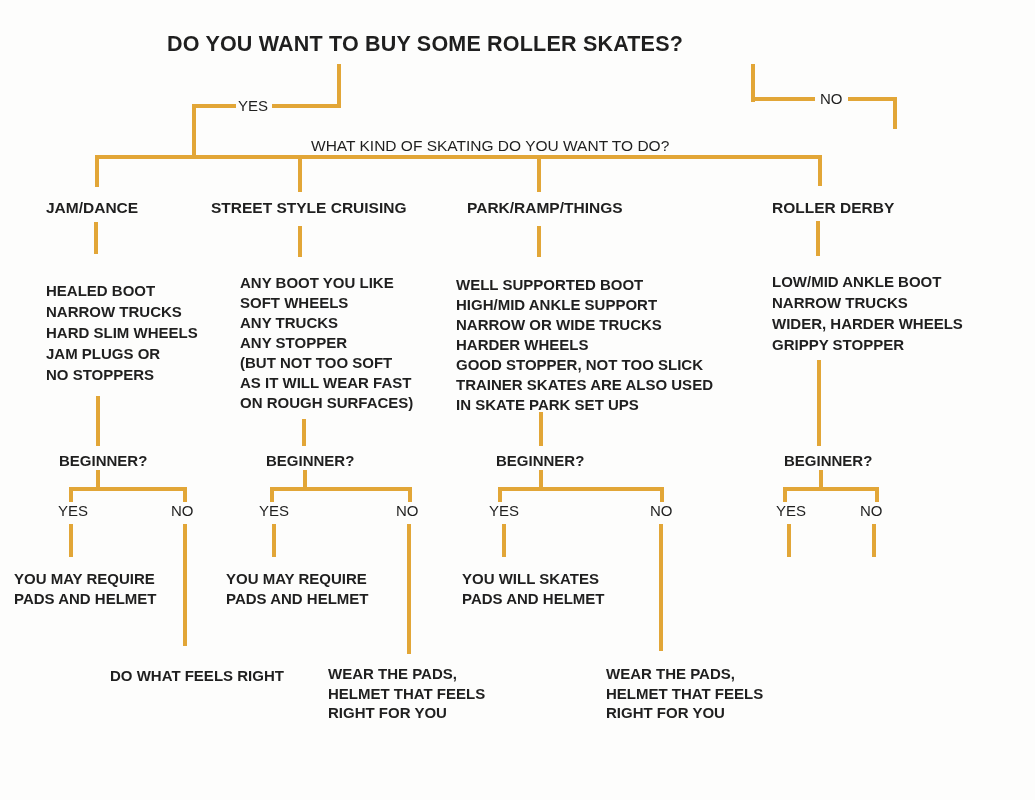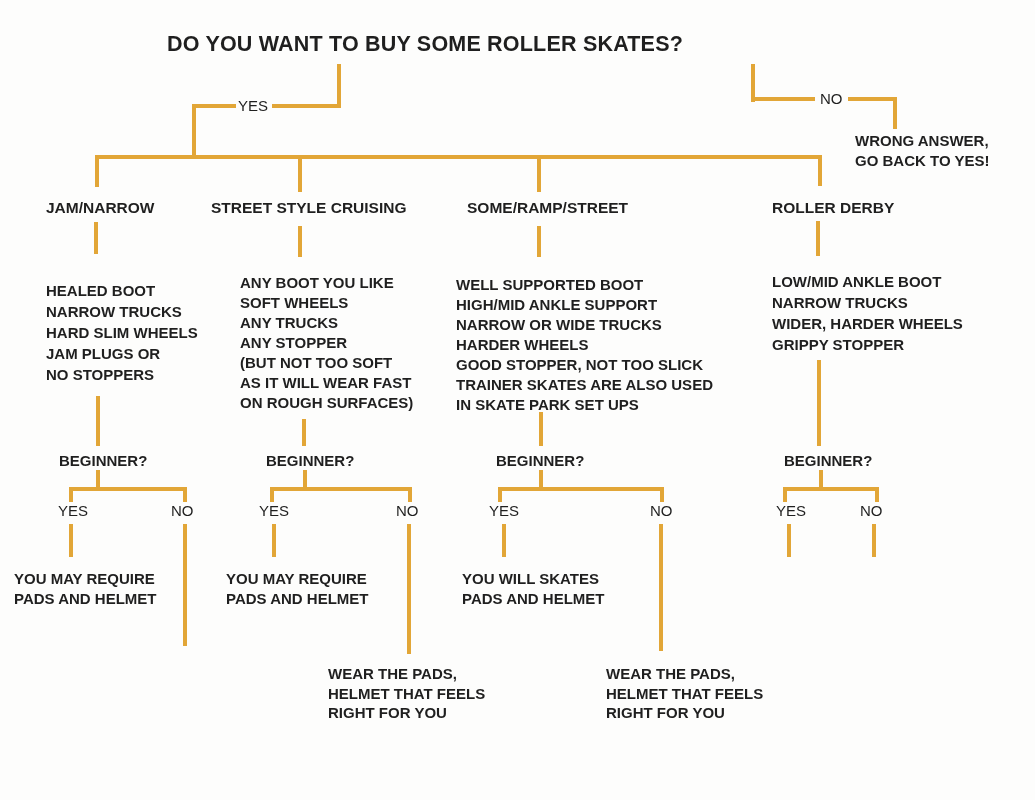--- a/index.html
+++ b/index.html
@@ -32,33 +32,32 @@
   <div class="gl" style="left: 192px; top: 104px; width: 44px; height: 4px; background: rgb(226, 166, 55);"></div>
   <div class="gl" style="left: 272px; top: 104px; width: 69px; height: 4px; background: rgb(226, 166, 55);"></div>
   <div class="gl" style="left: 192px; top: 104px; width: 4px; height: 55px; background: rgb(226, 166, 55);"></div>
   <div class="gl" style="left: 751px; top: 64px; width: 4px; height: 38px; background: rgb(226, 166, 55);"></div>
   <div class="gl" style="left: 755px; top: 97px; width: 60px; height: 4px; background: rgb(226, 166, 55);"></div>
   <div class="gl" style="left: 848px; top: 97px; width: 49px; height: 4px; background: rgb(226, 166, 55);"></div>
   <div class="gl" style="left: 893px; top: 97px; width: 4px; height: 32px; background: rgb(226, 166, 55);"></div>
 
   <div class="txt" style="left:238px;top:96px">YES</div>
   <div class="txt" style="left:820px;top:89px">NO</div>
-  <div class="txt b ml" style="left:855px;top:131px">WRONG ANSWER,
-GO BACK TO YES!</div>
+  <div class="txt" style="left:311px;top:136px;font-size:15.5px">WHAT KIND OF SKATING DO YOU WANT TO DO?</div>
 
   <div class="gl" style="left: 95px; top: 155px; width: 727px; height: 4px; background: rgb(226, 166, 55);"></div>
 
   <div class="gl" style="left: 95px; top: 155px; width: 4px; height: 32px; background: rgb(226, 166, 55);"></div>
   <div class="gl" style="left: 298px; top: 155px; width: 4px; height: 37px; background: rgb(226, 166, 55);"></div>
   <div class="gl" style="left: 537px; top: 155px; width: 4px; height: 37px; background: rgb(226, 166, 55);"></div>
   <div class="gl" style="left: 818px; top: 155px; width: 4px; height: 31px; background: rgb(226, 166, 55);"></div>
 
-  <div class="cat" style="left:46px">JAM/NARROW</div>
+  <div class="cat" style="left:46px">JAM/DANCE</div>
   <div class="cat" style="left:211px">STREET STYLE CRUISING</div>
-  <div class="cat" style="left:467px">SOME/RAMP/STREET</div>
+  <div class="cat" style="left:467px">PARK/RAMP/THINGS</div>
   <div class="cat" style="left:772px">ROLLER DERBY</div>
 
   <div class="gl" style="left: 94px; top: 222px; width: 4px; height: 32px; background: rgb(226, 166, 55);"></div>
   <div class="gl" style="left: 298px; top: 226px; width: 4px; height: 31px; background: rgb(226, 166, 55);"></div>
   <div class="gl" style="left: 537px; top: 226px; width: 4px; height: 31px; background: rgb(226, 166, 55);"></div>
   <div class="gl" style="left: 816px; top: 221px; width: 4px; height: 35px; background: rgb(226, 166, 55);"></div>
 
   <div class="gear" style="left:46px;top:280px;line-height:21px">HEALED BOOT
 NARROW TRUCKS
 HARD SLIM WHEELS
@@ -130,20 +129,21 @@
   <div class="gl" style="left: 659px; top: 524px; width: 4px; height: 127px; background: rgb(226, 166, 55);"></div>
   <div class="gl" style="left: 872px; top: 524px; width: 4px; height: 33px; background: rgb(226, 166, 55);"></div>
 
   <div class="out" style="left:14px;top:569px">YOU MAY REQUIRE
 PADS AND HELMET</div>
   <div class="out" style="left:226px;top:569px">YOU MAY REQUIRE
 PADS AND HELMET</div>
   <div class="out" style="left:462px;top:569px">YOU WILL SKATES
 PADS AND HELMET</div>
 
+  <div class="out" style="left:110px;top:666px">DO WHAT FEELS RIGHT</div>
   <div class="out" style="left:328px;top:664px">WEAR THE PADS,
 HELMET THAT FEELS
 RIGHT FOR YOU</div>
   <div class="out" style="left:606px;top:664px">WEAR THE PADS,
 HELMET THAT FEELS
 RIGHT FOR YOU</div>
 
 </div>
 
 </body></html>

